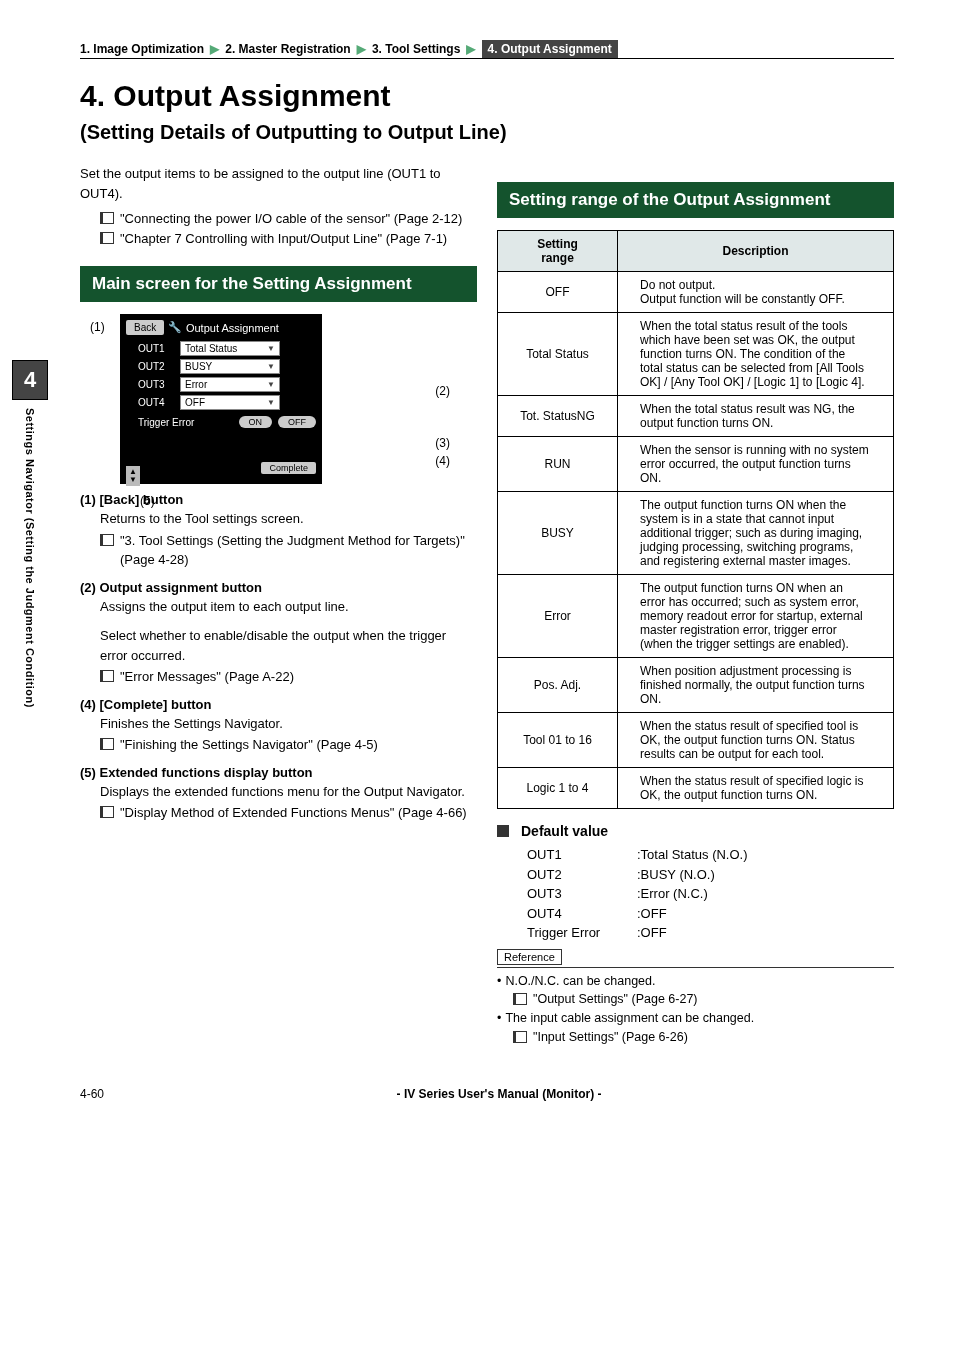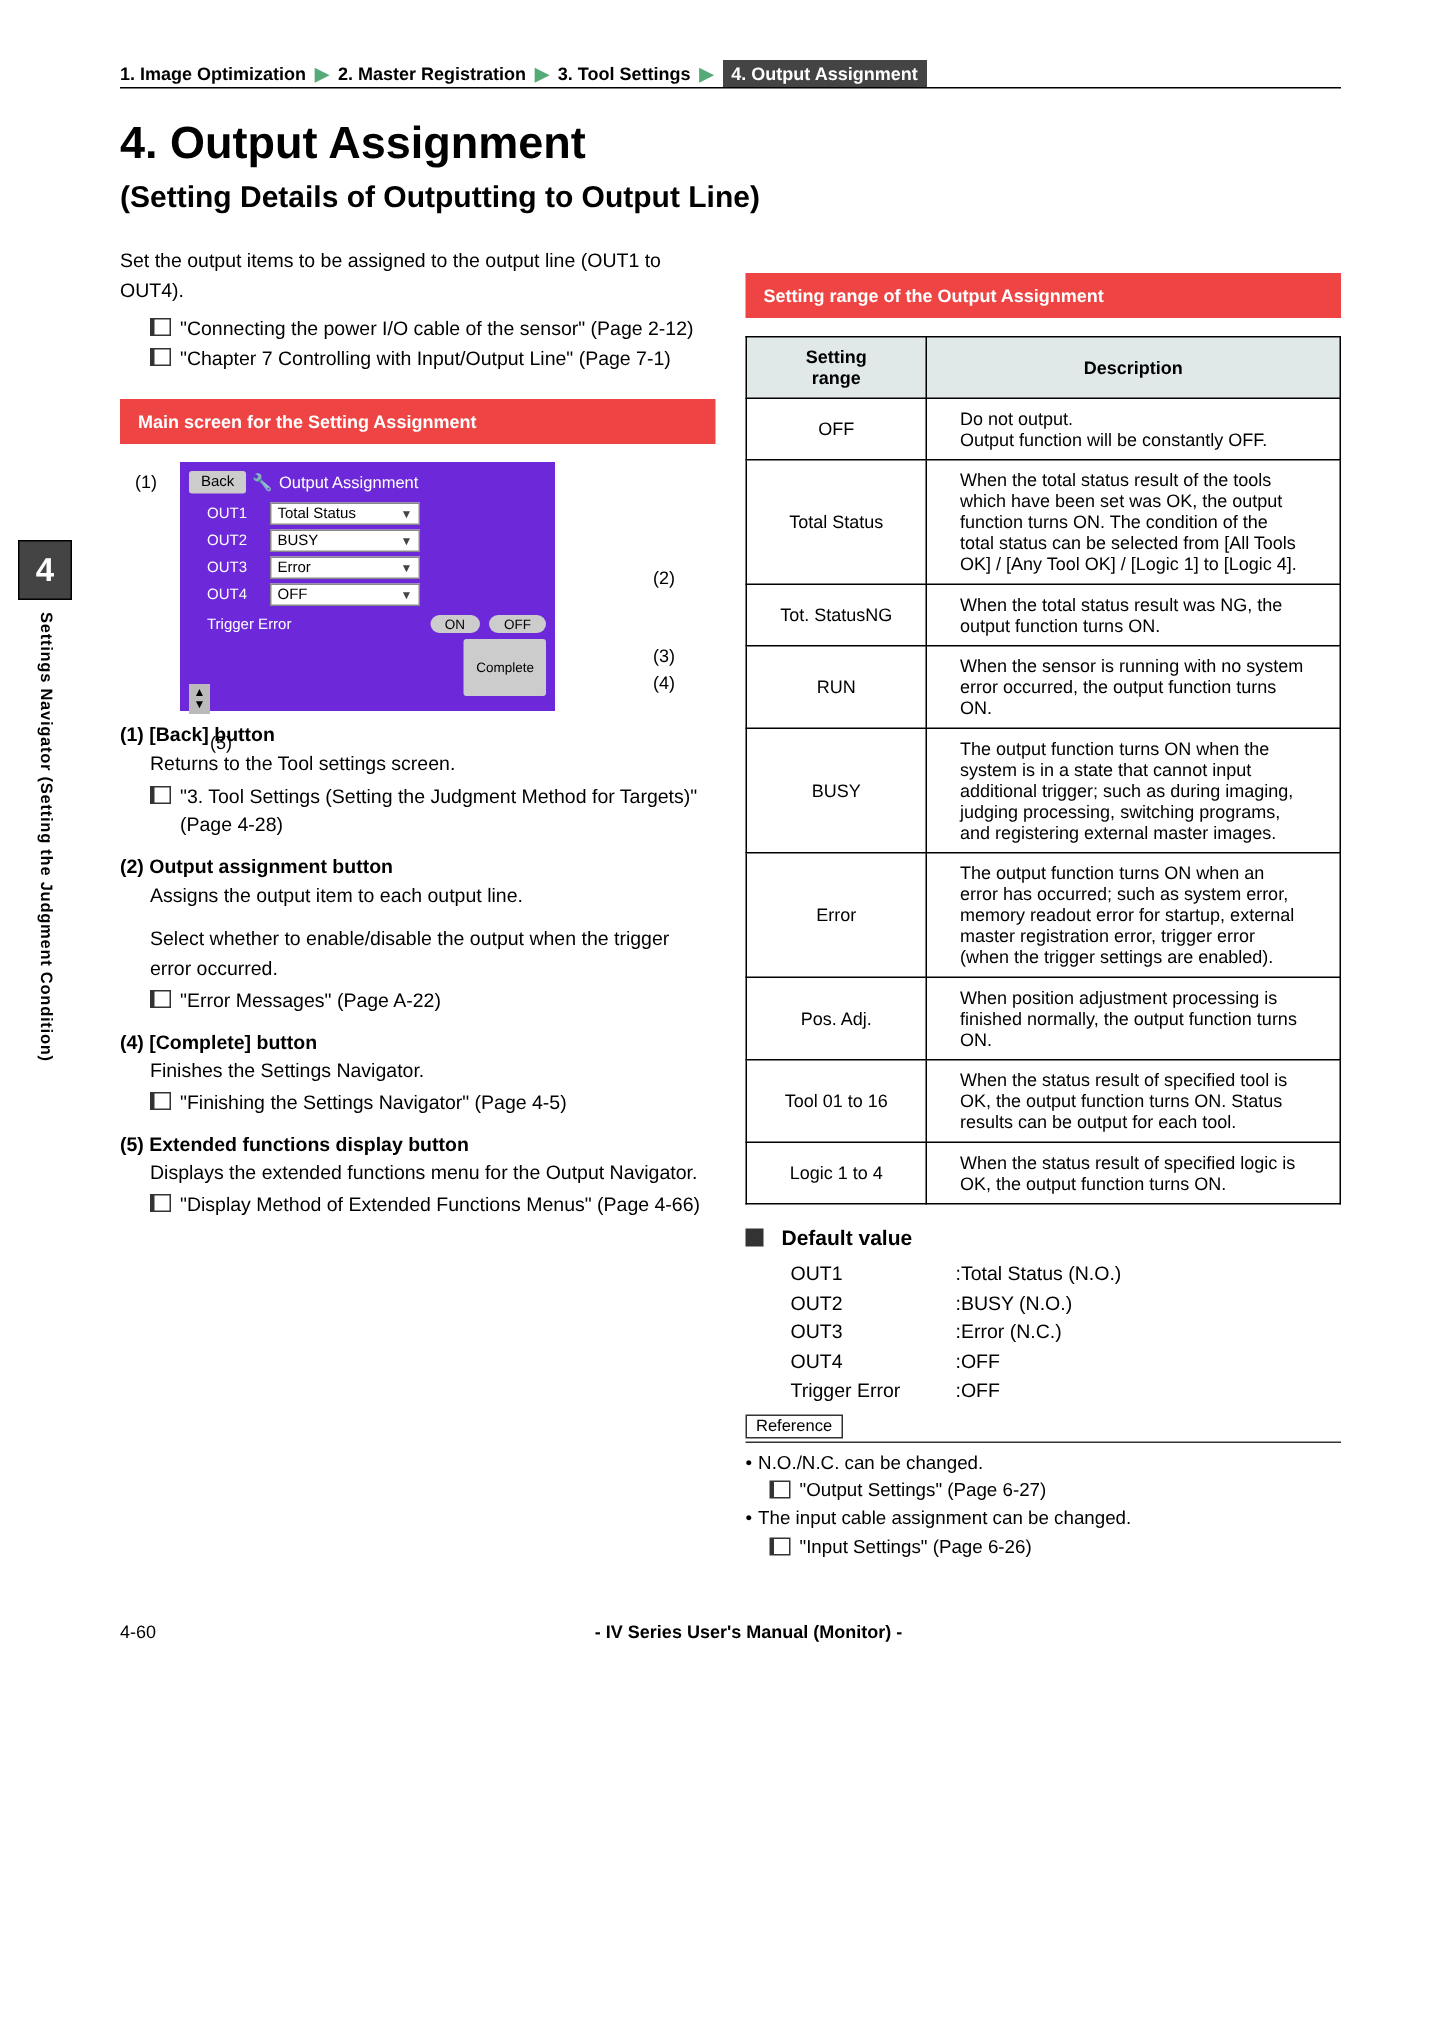--- a/index.html
+++ b/index.html
@@ -30,24 +30,24 @@
     padding: 2px 6px;
   }
   h1 { font-size: 30px; font-weight: bold; margin: 20px 0 8px; }
   h2 { font-size: 20px; font-weight: bold; margin-bottom: 20px; }
   .columns { display: flex; gap: 20px; }
   .col-left, .col-right { flex: 1; min-width: 0; }
   .intro { font-size: 13px; line-height: 1.5; margin-bottom: 6px; }
   .ref-line { display:flex; gap:6px; align-items:flex-start; font-size: 13px; line-height:1.5; margin-left:20px; }
   .book-icon { display:inline-block; width:14px; height:12px; border:1px solid #333; border-left:3px solid #333; margin-top:3px; flex:none; }
   .section-header {
-    background: #ef4444;
+    background: #14532d;
     color: #fff;
     font-weight: bold;
-    font-size: 12px;
+    font-size: 17px;
     padding: 8px 12px;
     margin: 18px 0 12px;
   }
   .side-tab {
     position: absolute;
     left: 12px;
     top: 360px;
     width: 36px;
     text-align: center;
   }
@@ -61,38 +61,38 @@
   }
   .side-tab .label {
     writing-mode: vertical-rl;
     font-size: 11px;
     font-weight: bold;
     margin: 8px auto 0;
     letter-spacing: 0.5px;
   }
   .diagram-wrap { margin-left: 40px; position: relative; width: 300px; }
   .diagram {
-    background: #6d28d9;
+    background: #000000;
     padding: 6px 6px 10px;
-    width: 250px;
+    width: 202px;
     position: relative;
   }
   .diag-header { display:flex; align-items:center; gap:4px; margin-bottom:6px; }
   .diag-back { background:#ccc; color:#000; font-size:10px; padding:2px 8px; border-radius:2px; }
   .diag-title { color:#fff; font-size:11px; display:flex; align-items:center; gap:4px;}
   .wrench { font-size:11px; }
   .diag-row { display:flex; align-items:center; gap:6px; margin:3px 0 3px 12px;}
   .diag-out-label { color:#fff; font-size:10px; width:36px;}
   .diag-select { background:#fff; border:1px solid #888; font-size:10px; padding:1px 4px; width:100px; display:flex; justify-content:space-between; align-items:center;}
   .diag-select .tri { font-size:8px; color:#444;}
   .diag-trigger { display:flex; align-items:center; gap:6px; margin:6px 0 4px 12px;}
   .diag-trigger-label { color:#fff; font-size:10px; flex:1;}
   .diag-btn { background:#ccc; font-size:9px; padding:1px 10px; border-radius:8px;}
   .diag-complete-row { text-align:right; }
-  .diag-complete { background:#ccc; font-size:9px; display:inline-block; padding:14px 8px; border-radius:2px; }
+  .diag-complete { background:#ccc; font-size:9px; display:inline-block; padding:1px 8px; border-radius:2px;margin-top:30px; }
   .diag-ext { position:absolute; left:6px; bottom:-2px; background:#bbb; width:14px; height:20px; display:flex; flex-direction:column; justify-content:center; align-items:center; gap:1px; font-size:8px; line-height:1; }
   .callout { position:absolute; font-size:12px; }
   .c1 { left:-30px; top:6px; }
   .c2 { right:-30px; top:70px; }
   .c3 { right:-30px; top:122px; }
   .c4 { right:-30px; top:140px; }
   .c5 { left:20px; top:180px; }
   .item-list { margin-top:8px; }
   .item { margin-bottom:10px; }
   .item-head { font-weight:bold; font-size:13px; }

